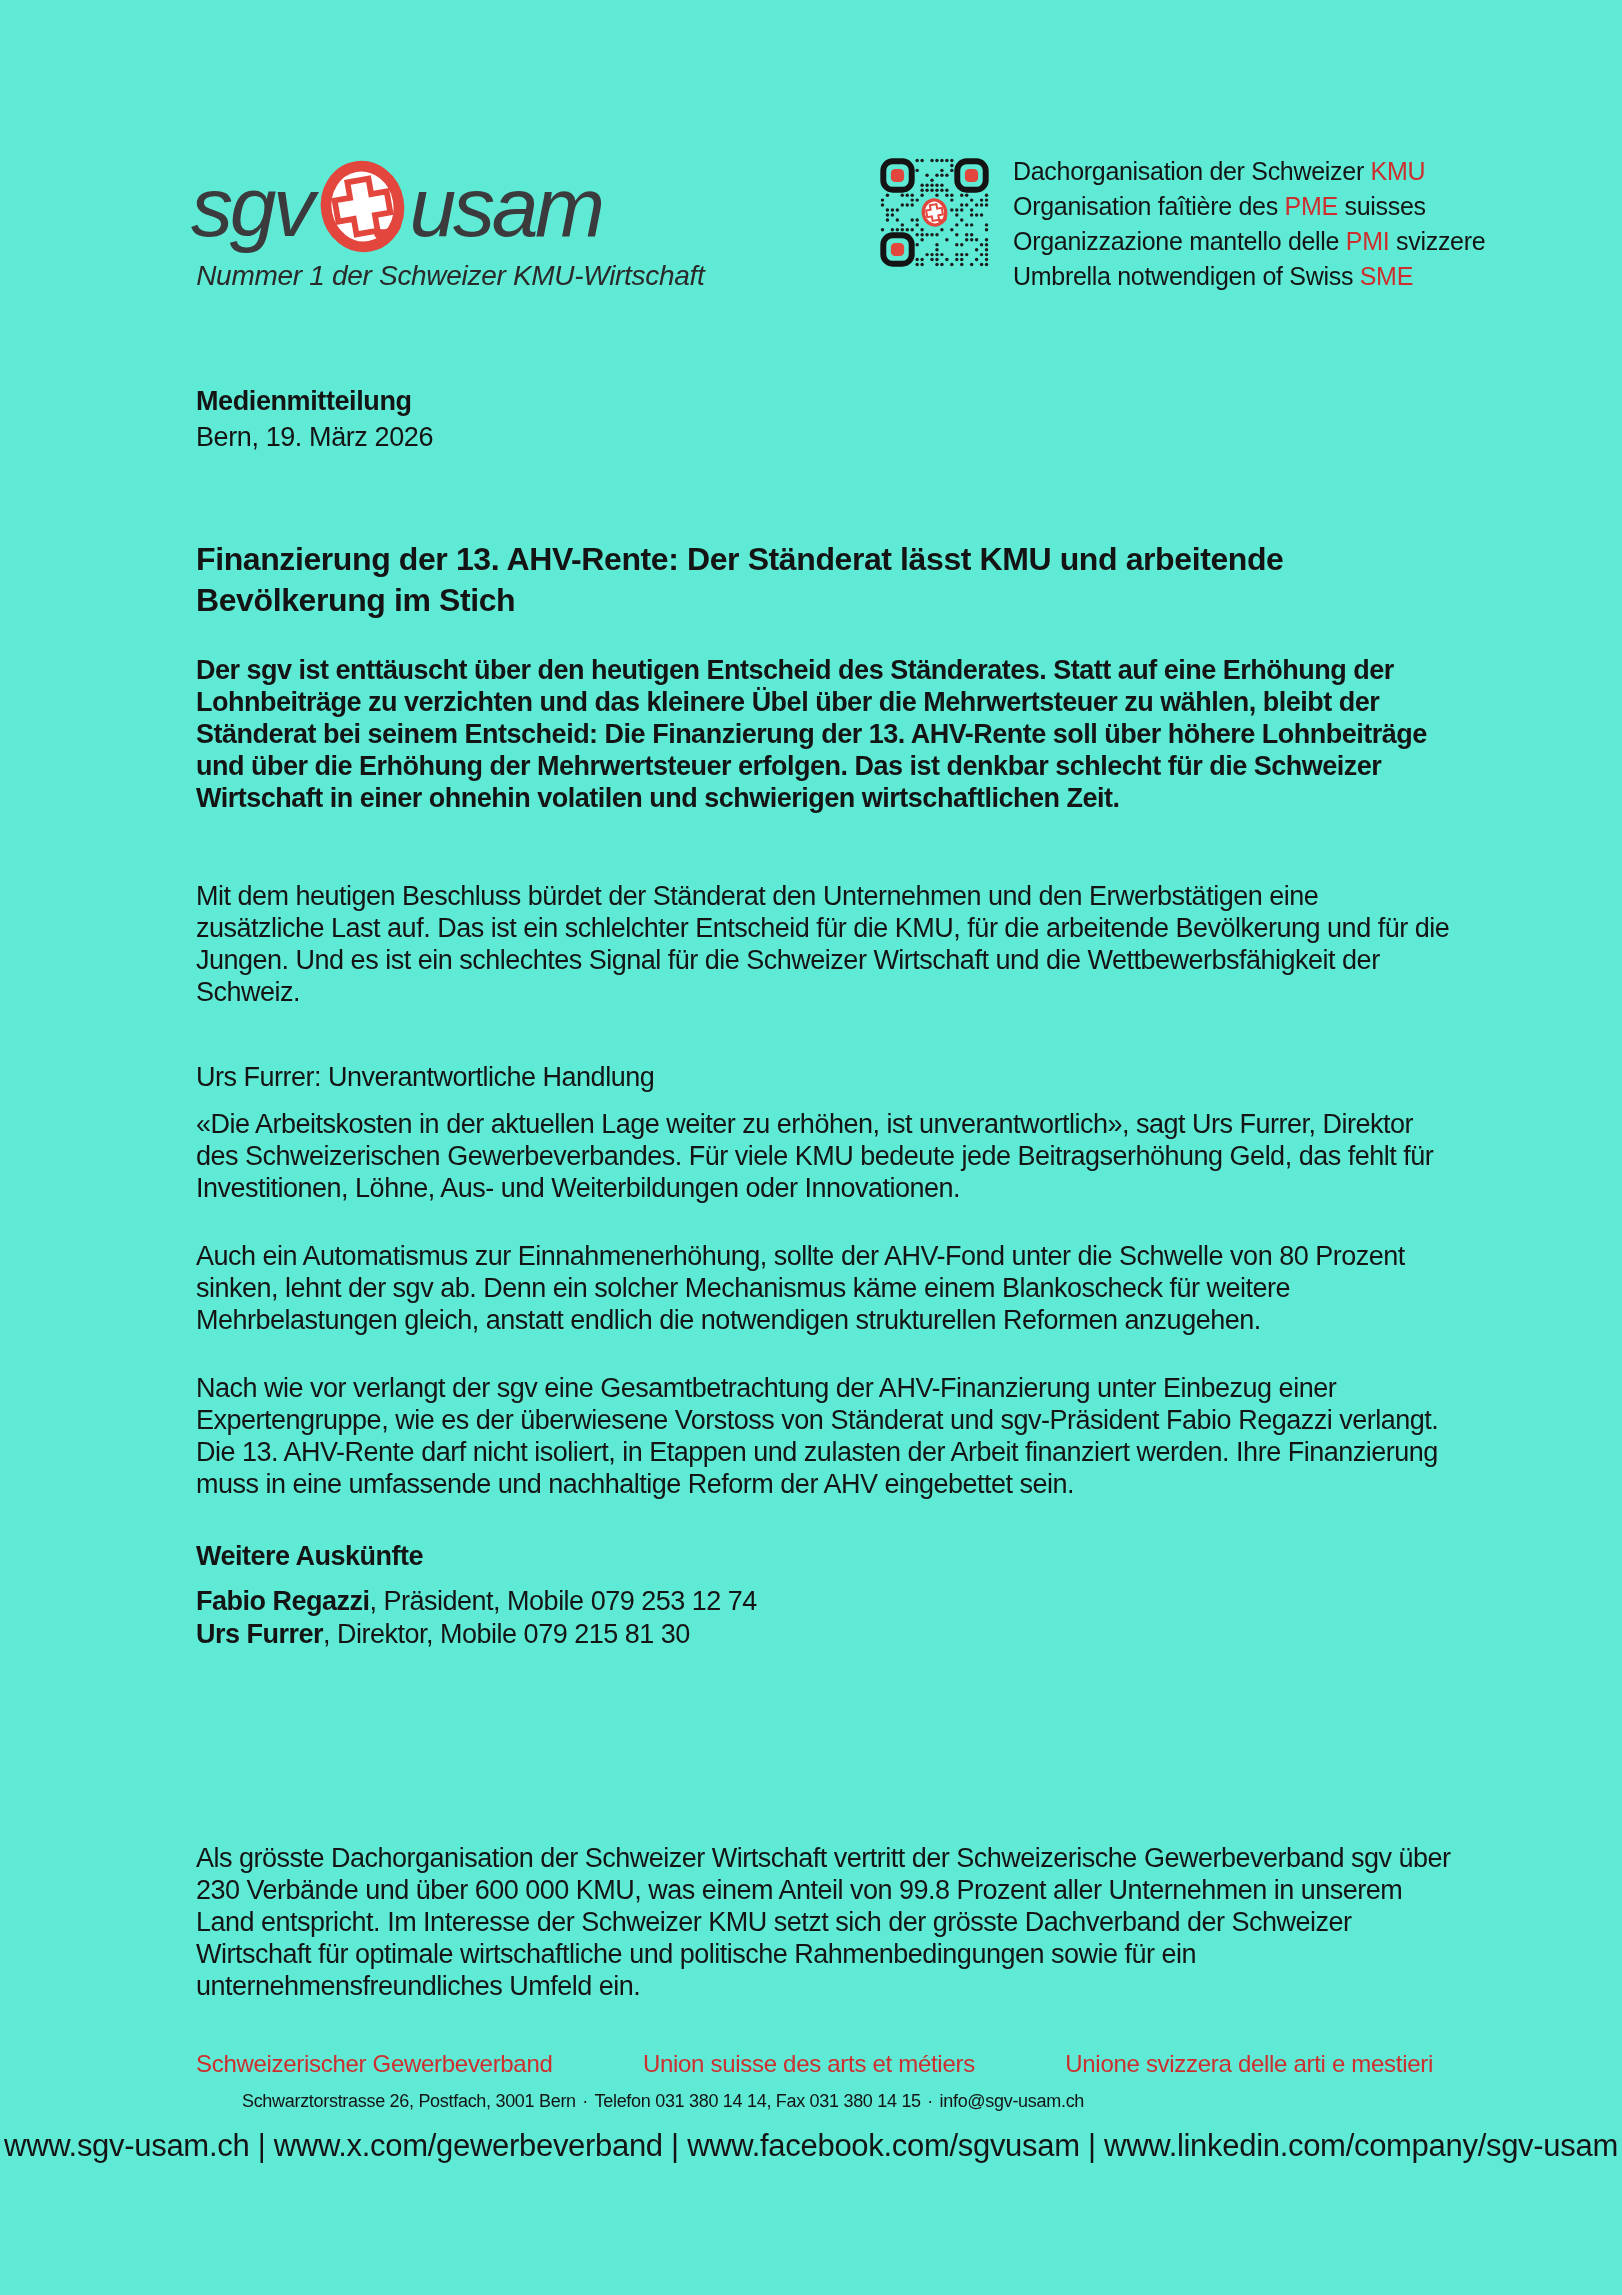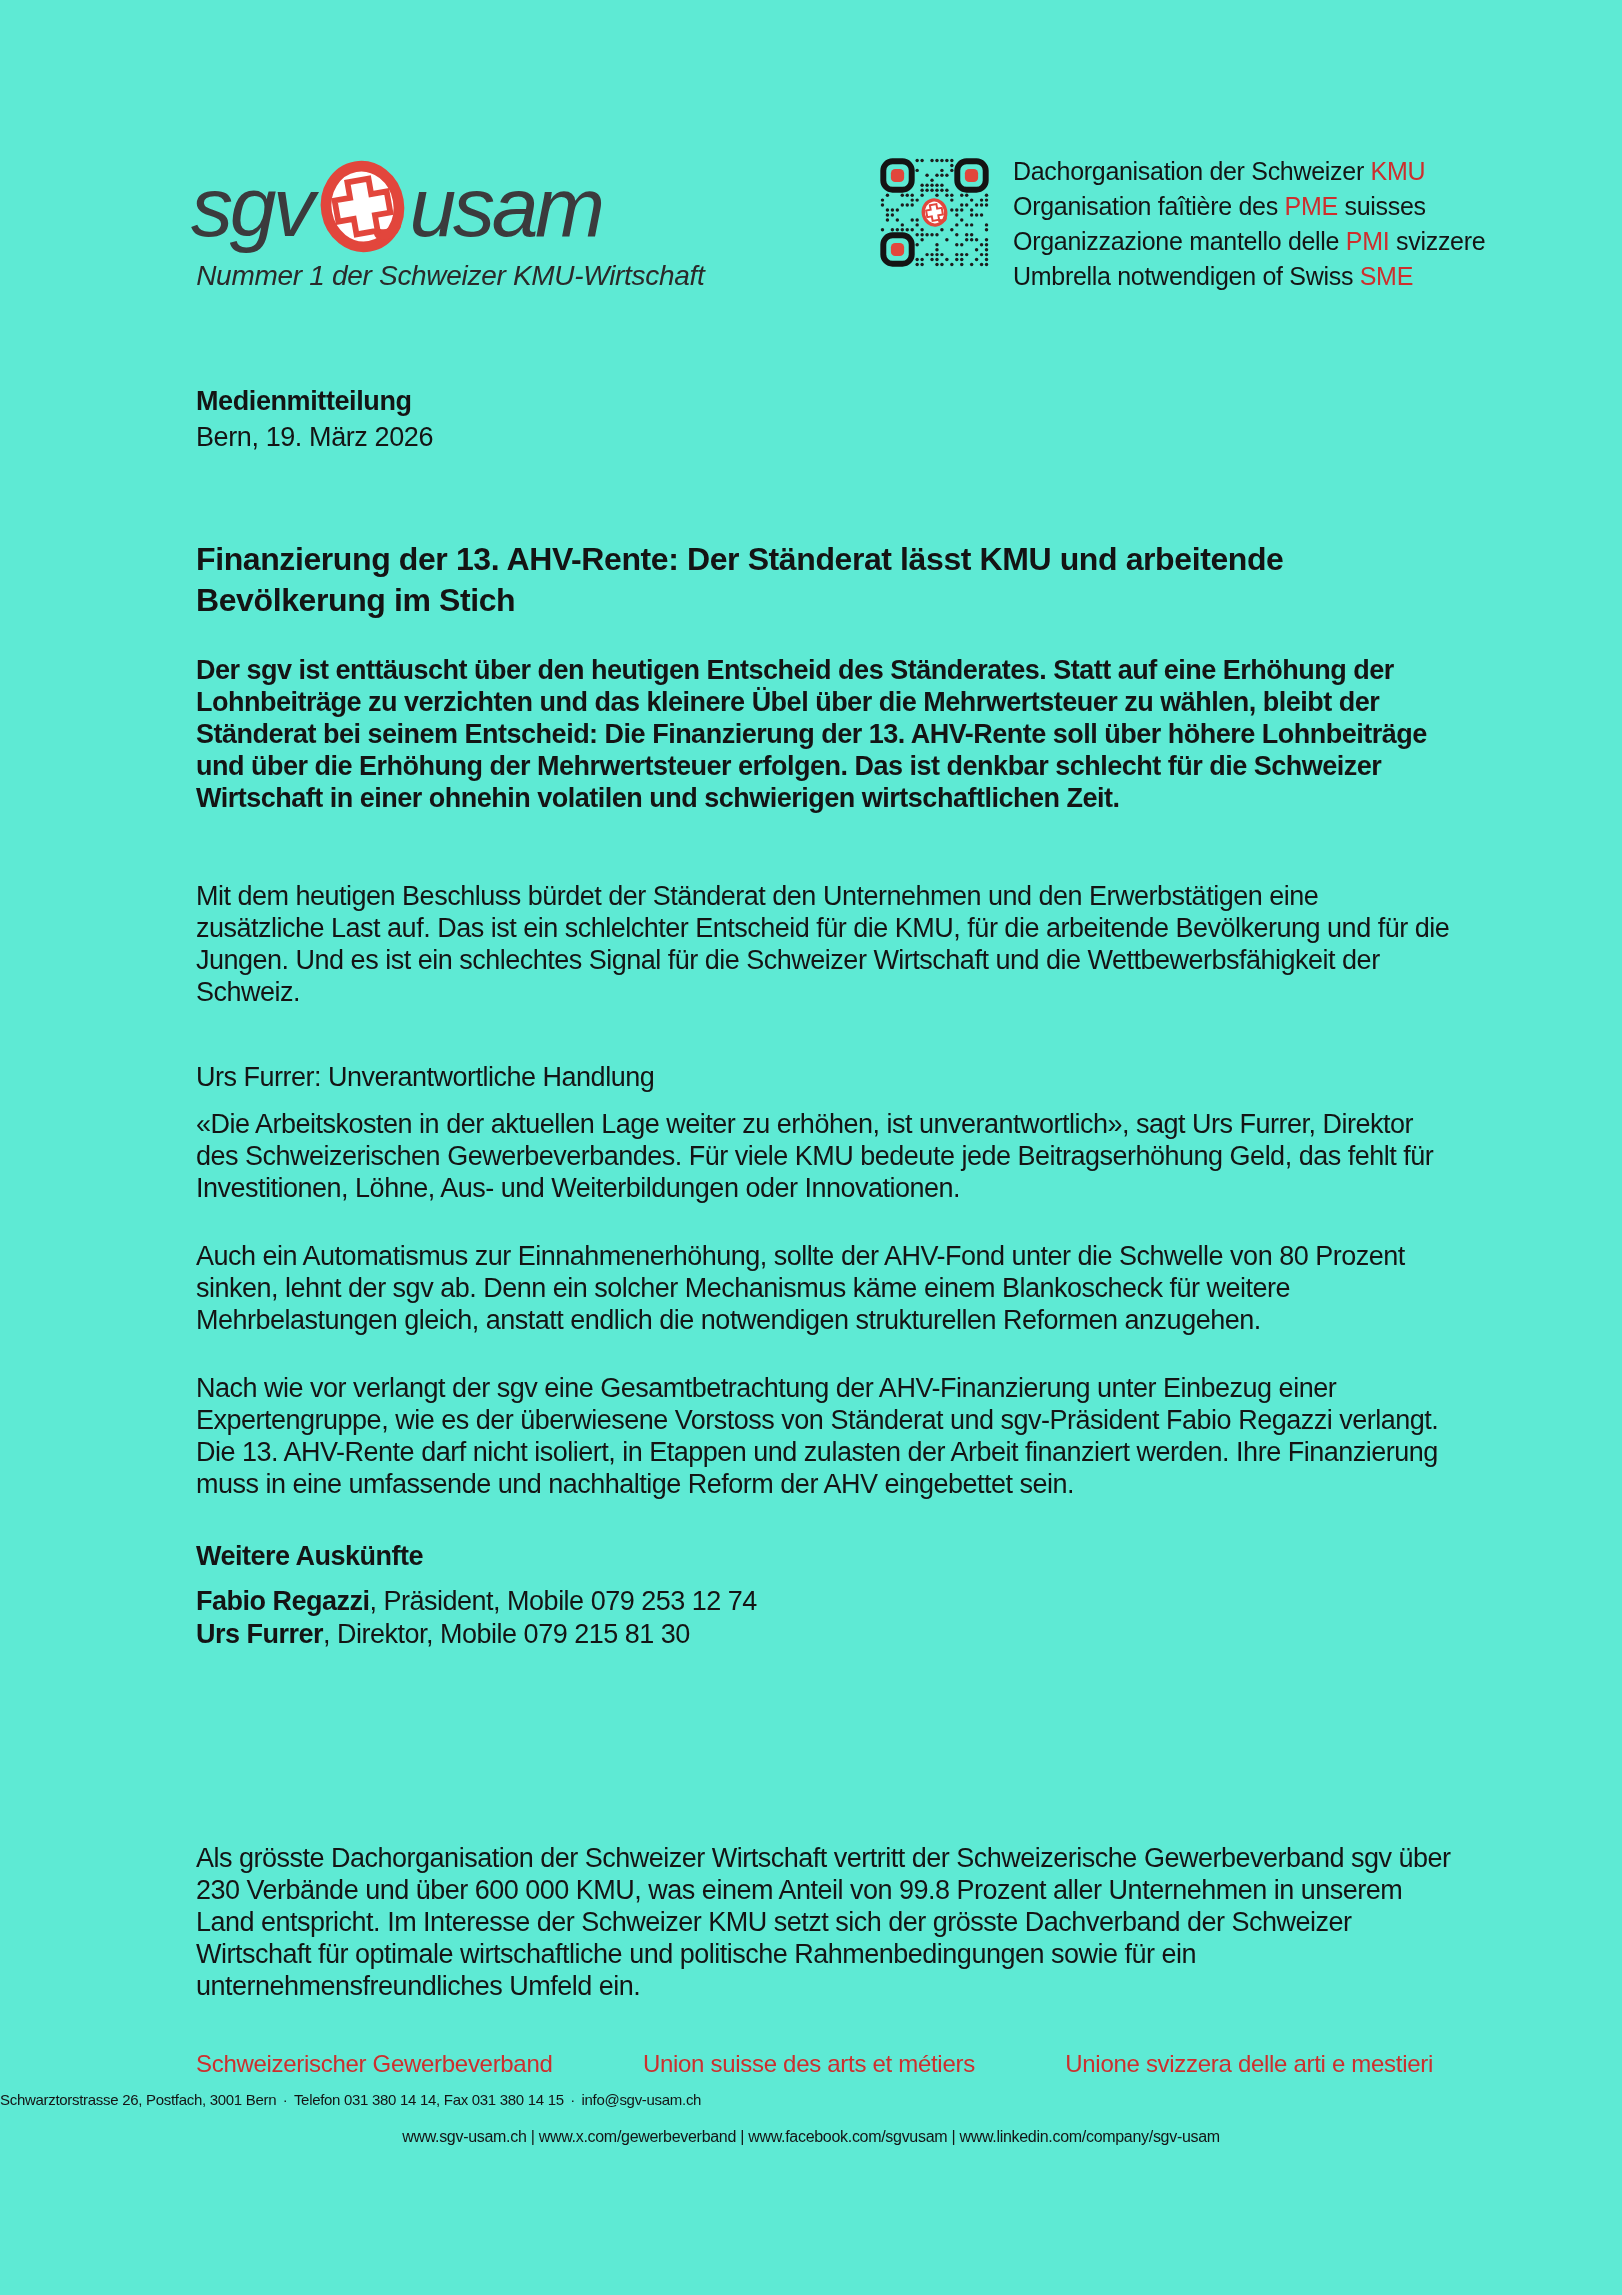--- a/index.html
+++ b/index.html
@@ -48,26 +48,26 @@
   .contacts{top:1585px;line-height:33px;}
   .contacts b{font-weight:700;}
   .boiler{top:1842px;}
   
   .footer-orgs{
     position:absolute;left:196px;top:2050px;width:1237px;
     display:flex;justify-content:space-between;
     color:#cd2f2e;font-size:24px;letter-spacing:-0.3px;
   }
   .footer-addr{
-    position:absolute;left:0;top:2091px;width:1326px;text-align:left;
-    font-size:15px;letter-spacing:-0.3px;
+    position:absolute;left:0;top:2091px;width:1326px;text-align:center;
+    font-size:18px;letter-spacing:-0.3px;
   }
   .footer-links{
     position:absolute;left:0;top:2128px;width:1622px;text-align:center;
-    font-size:16px;letter-spacing:-0.3px;
+    font-size:31px;letter-spacing:-0.3px;
   }
   .sep{padding:0 6.5px;}
 </style>
 </head>
 <body>
 
 <div class="page">
 
   <div class="logo-block">
     <div class="logo-word">

